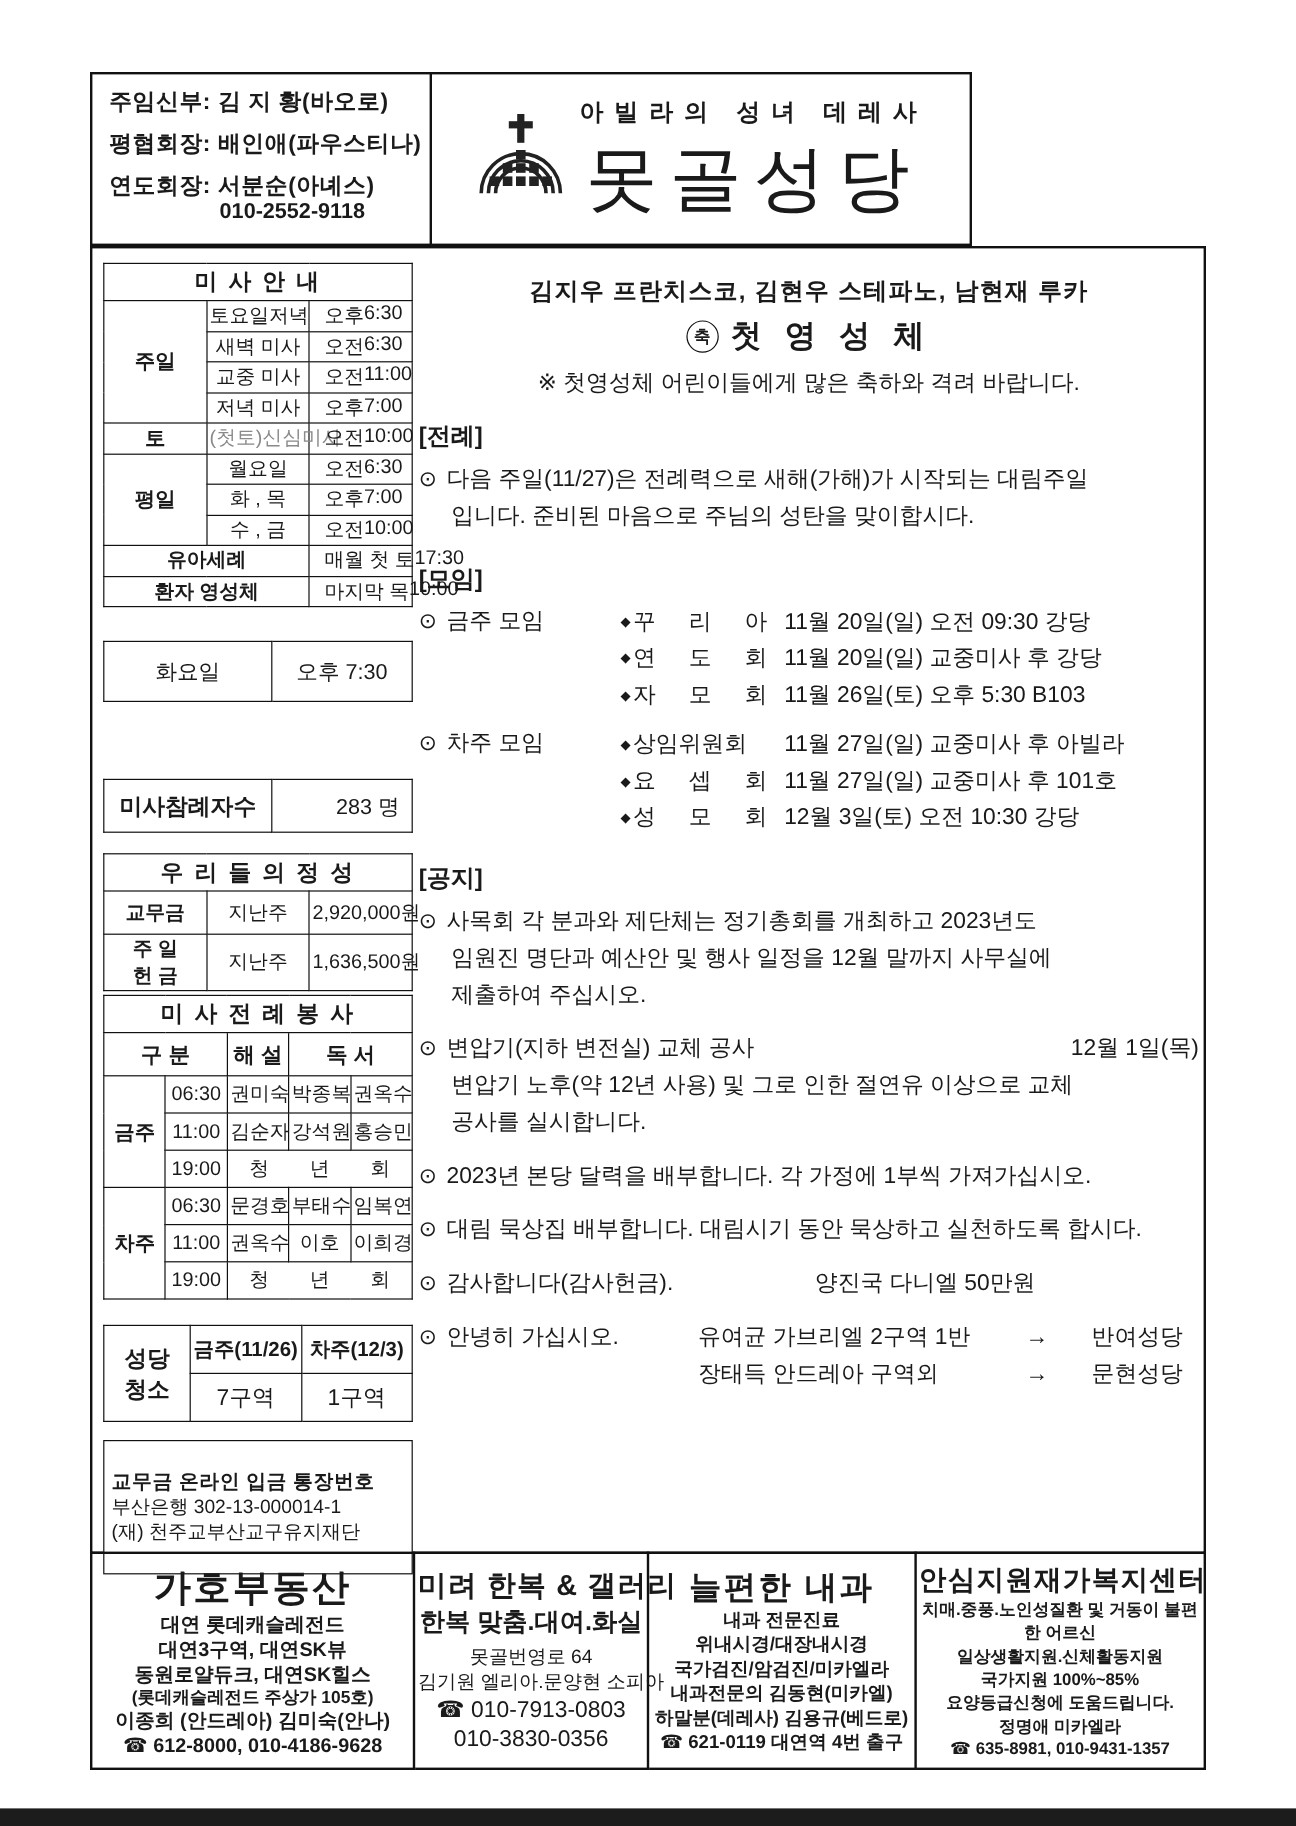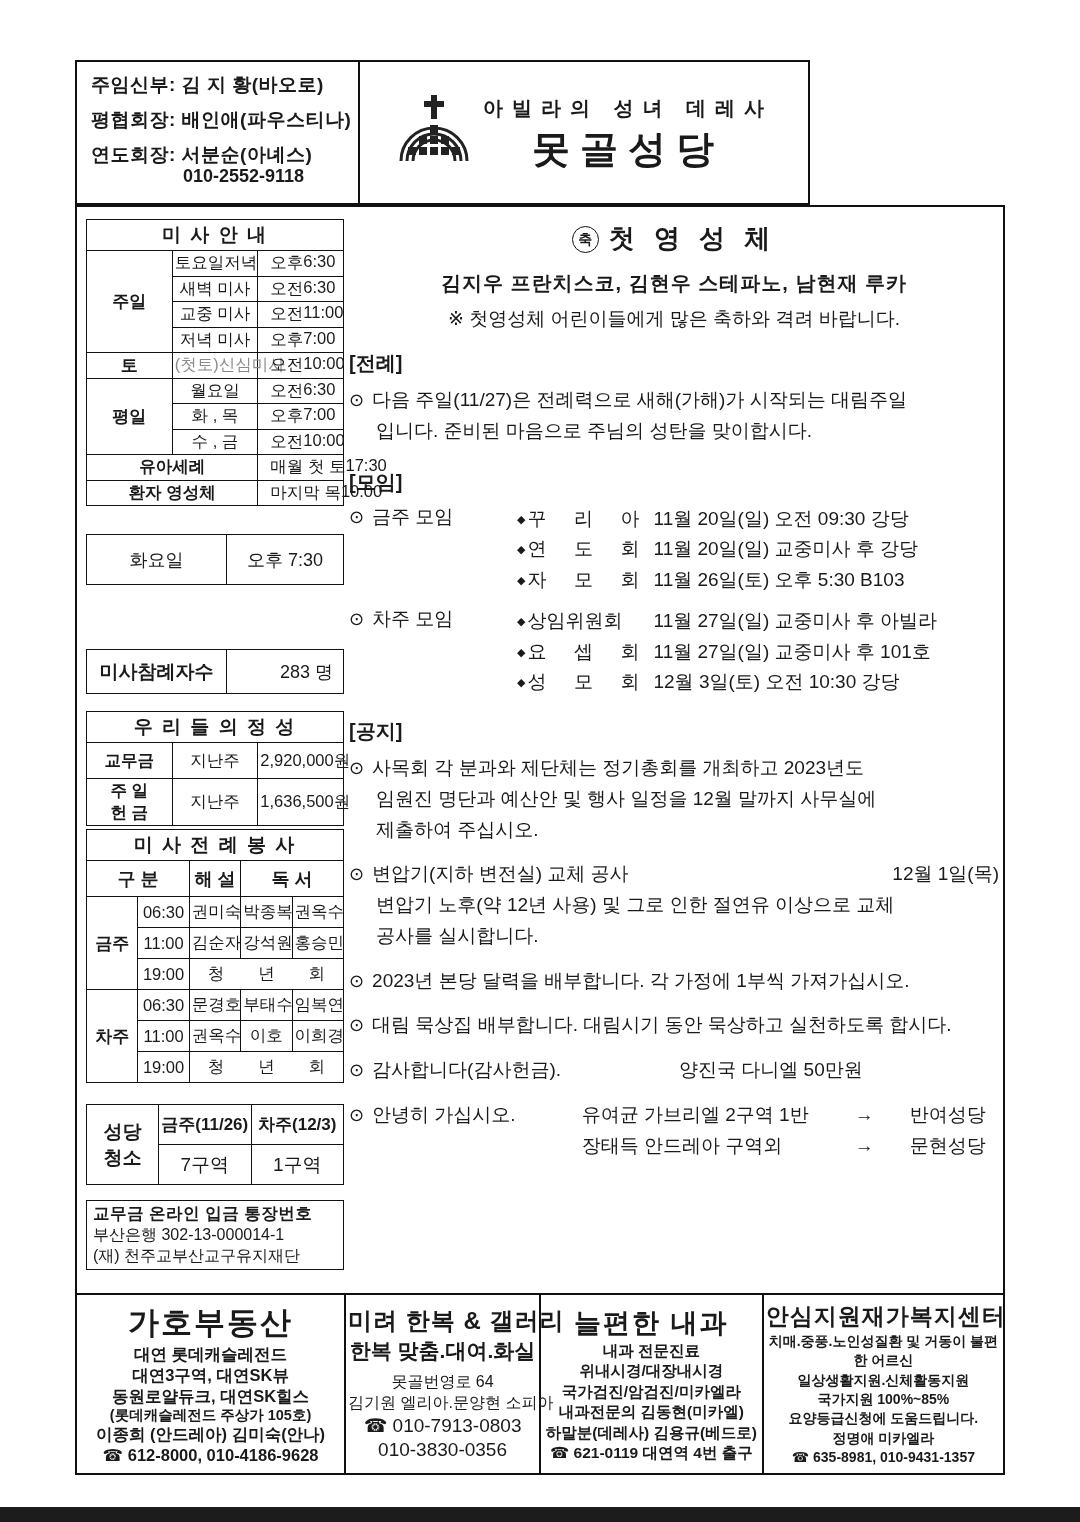--- a/index.html
+++ b/index.html
@@ -10,21 +10,21 @@
   .header { position:absolute; left:75px; top:60px; width:930px; height:145px; display:flex; }
   .hcell { border:2px solid #111; }
   .hcell + .hcell { border-left:none; }
   .h-left { width:285px; padding:10px 8px 6px 14px; }
   .h-left .hl-line { font-size:19px; font-weight:bold; letter-spacing:0.5px; margin-bottom:9px; white-space:nowrap; }
   .h-left .hl-phone { font-size:18px; font-weight:bold; padding-left:92px; margin-top:-4px; }
   .h-center { width:450px; display:flex; align-items:center; justify-content:center; gap:10px; padding-top:4px; }
   .logo { flex:0 0 auto; }
   .h-title-wrap { text-align:center; }
   .h-subtitle { font-size:20px; font-weight:bold; letter-spacing:9px; margin-bottom:2px; white-space:nowrap; }
-  .h-title { font-size:38px; font-weight:700; letter-spacing:10px; white-space:nowrap; }
+  .h-title { font-size:60px; font-weight:400; letter-spacing:10px; white-space:nowrap; }
   .h-right { width:240px; padding:8px 6px 6px 10px; }
   .h-addr { font-size:16.5px; font-weight:bold; white-space:nowrap; }
   .h-postal { font-size:15px; text-align:center; margin:1px 0 6px; }
   .h-row { display:flex; font-size:16.5px; font-weight:bold; margin-bottom:5px; white-space:nowrap; }
   .h-row .lab { width:66px; }
 
   
   .bodybox { position:absolute; left:75px; top:205px; width:930px; height:1090px; border:2px solid #111; }
 
   
@@ -44,21 +44,21 @@
   .offer .amt { text-align:right; padding-right:6px; }
 
   .serv td { height:31px; }
   .serv .grp { width:24px; font-weight:bold; font-size:17px; padding:0; }
   .serv .tcol { width:58px; }
   .jus { text-align:justify; text-align-last:justify; padding:0 18px !important; }
 
   .clean td { height:40px; font-weight:bold; font-size:17px; }
   .clean .grp2 { width:72px; font-size:19px; }
 
-  .acct { position:absolute; left:9px; width:258px; border:1.8px solid #111; padding:2px 6px; background:#fff; }
+  .acct { position:absolute; left:9px; width:258px; border:1.8px solid #111; padding:23px 6px; background:#fff; }
   .acct div { font-size:16px; white-space:nowrap; }
   .acct .a1 { font-weight:bold; font-size:16.5px; letter-spacing:0.5px; }
 
   
   .rcol { position:absolute; left:272px; top:8px; width:650px; }
   .center { text-align:center; }
   .ann-title { font-size:26px; font-weight:900; letter-spacing:6px; margin-top:6px; }
   .badge { display:inline-block; width:27px; height:27px; line-height:25px; border:1.8px solid #111; border-radius:50%; font-size:14px; font-weight:bold; letter-spacing:0; vertical-align:3px; margin-right:10px; }
   .ann-names { font-size:20px; font-weight:bold; margin-top:14px; letter-spacing:1px; }
   .ann-note { font-size:19px; margin-top:9px; }
@@ -348,24 +348,24 @@
       </table>
 
     <div class="acct" style="top:993px;">
       <div class="a1">교무금 온라인 입금 통장번호</div>
       <div>부산은행 302-13-000014-1</div>
       <div>(재) 천주교부산교구유지재단</div>
     </div>
 
     <div class="rcol">
 
+      <div class="center ann-names">김지우 프란치스코, 김현우 스테파노, 남현재 루카</div>
       <div class="center ann-title">
         <span class="badge">축</span><span>첫 영 성 체</span>
       </div>
-      <div class="center ann-names">김지우 프란치스코, 김현우 스테파노, 남현재 루카</div>
       <div class="center ann-note">※ 첫영성체 어린이들에게 많은 축하와 격려 바랍니다.</div>
 
       <div class="sechead">[전례]</div>
       <div class="para">
         <div><span class="bul">⊙</span><span>다음 주일(11/27)은 전례력으로 새해(가해)가 시작되는 대림주일</span></div>
         <div class="indent">입니다. 준비된 마음으로 주님의 성탄을 맞이합시다.</div>
       </div>
 
       <div class="sechead" style="margin-top:22px;">[모임]</div>
 

